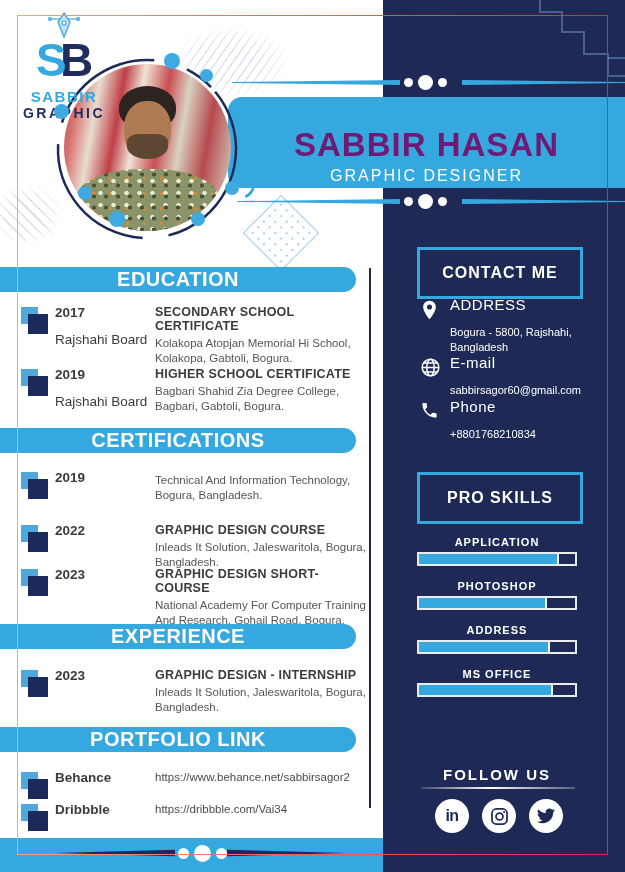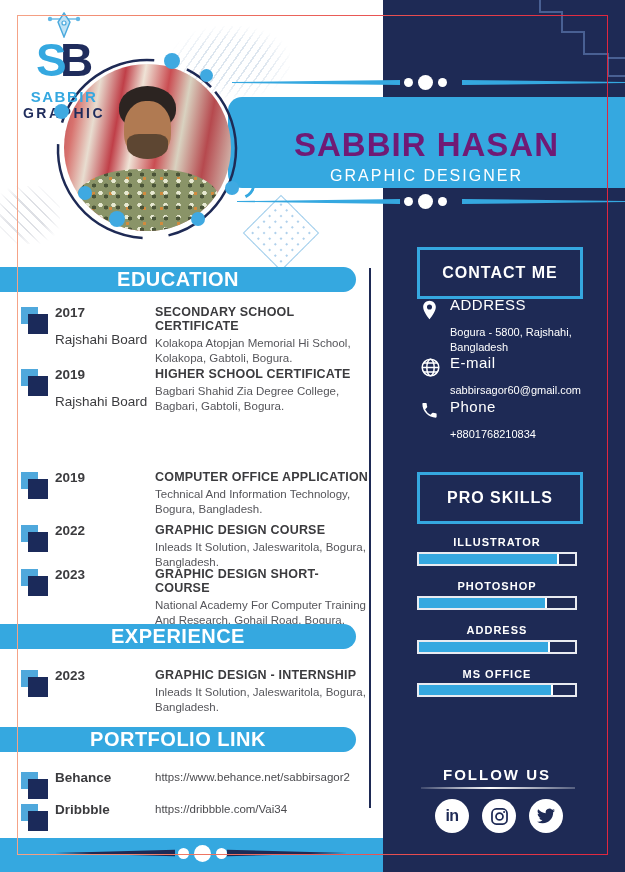--- a/index.html
+++ b/index.html
@@ -201,27 +201,27 @@
     <div class="col-year">
       <div class="year">2019</div>
       <div class="org">Rajshahi Board</div>
     </div>
     <div class="col-detail">
       <div class="deg">HIGHER SCHOOL CERTIFICATE</div>
       <div class="desc">Bagbari Shahid Zia Degree College, Bagbari, Gabtoli, Bogura.</div>
     </div>
   </div>
 
+  <div class="sec-header" style="top:428px;">CERTIFICATIONS</div>
   <div class="entry" style="top:470px;">
     <span class="sq"></span>
     <div class="col-year">
         <div class="year">2019</div>
       </div>
     <div class="col-detail">
-      <div class="deg">COMPUTER OFFICE APPLICATION</div>
       <div class="desc">Technical And Information Technology, Bogura, Bangladesh.</div>
     </div>
   </div>
   <div class="entry" style="top:523px;">
     <span class="sq"></span>
     <div class="col-year">
         <div class="year">2022</div>
       </div>
     <div class="col-detail">
       <div class="deg">GRAPHIC DESIGN COURSE</div>
@@ -306,21 +306,21 @@
           <path fill="#fff" d="M6.62 10.79a15.05 15.05 0 0 0 6.59 6.59l2.2-2.2a1 1 0 0 1 1.02-.24c1.12.37 2.33.57 3.57.57a1 1 0 0 1 1 1V20a1 1 0 0 1-1 1C10.85 21 3 13.15 3 3.5a1 1 0 0 1 1-1h3.5a1 1 0 0 1 1 1c0 1.24.2 2.45.57 3.57a1 1 0 0 1-.25 1.02l-2.2 2.2z"></path>
         </svg>
     </span>
     <div>
       <div class="c-label">Phone</div>
       <div class="c-value">+8801768210834</div>
     </div>
   </div>
 
   <div class="side-box" style="top:472px;">PRO SKILLS</div>
-  <div class="sk-label" style="top:536px;">ILLUSTRATOR</div>
+  <div class="sk-label" style="top:536px;">APPLICATION</div>
   <div class="sk-bar" style="top:552px;">
       <div class="sk-fill" style="width: 90%;"></div>
     </div>
   <div class="sk-label" style="top:580px;">PHOTOSHOP</div>
   <div class="sk-bar" style="top:596px;">
       <div class="sk-fill" style="width: 82%;"></div>
     </div>
   <div class="sk-label" style="top:624px;">ADDRESS</div>
   <div class="sk-bar" style="top:640px;">
       <div class="sk-fill" style="width: 84%;"></div>

